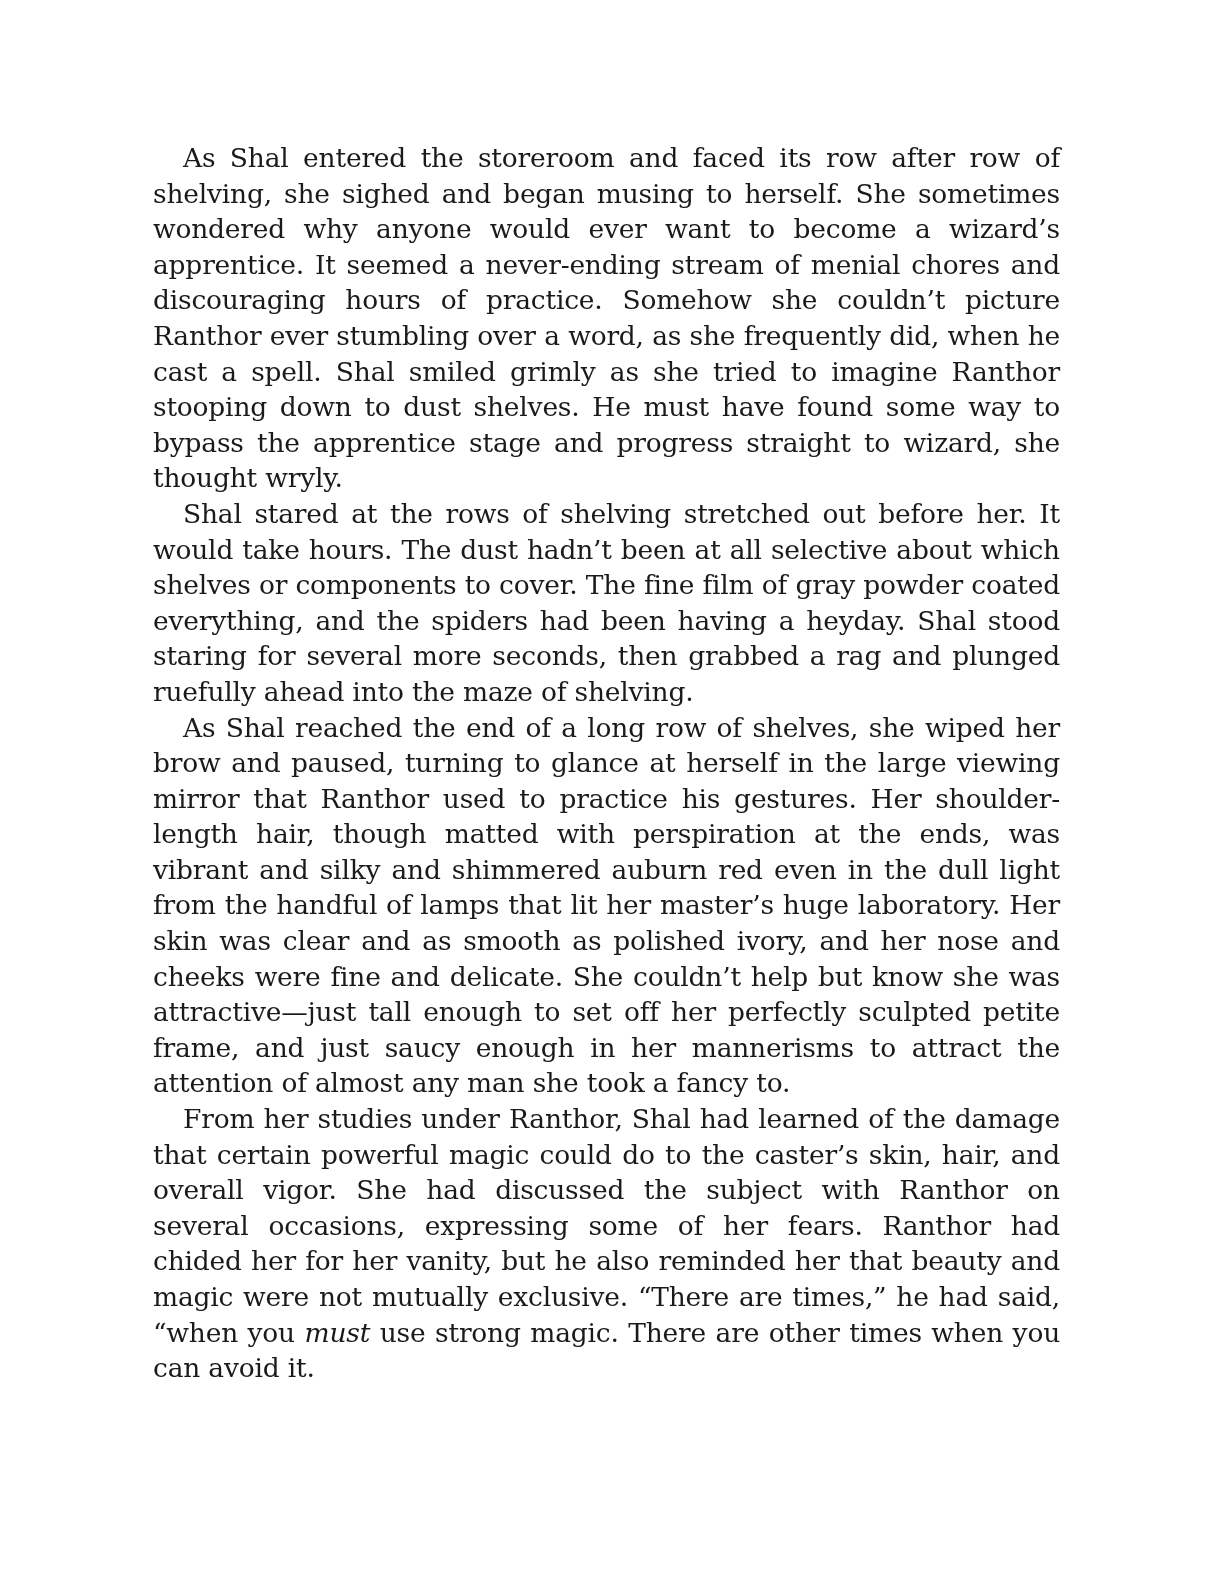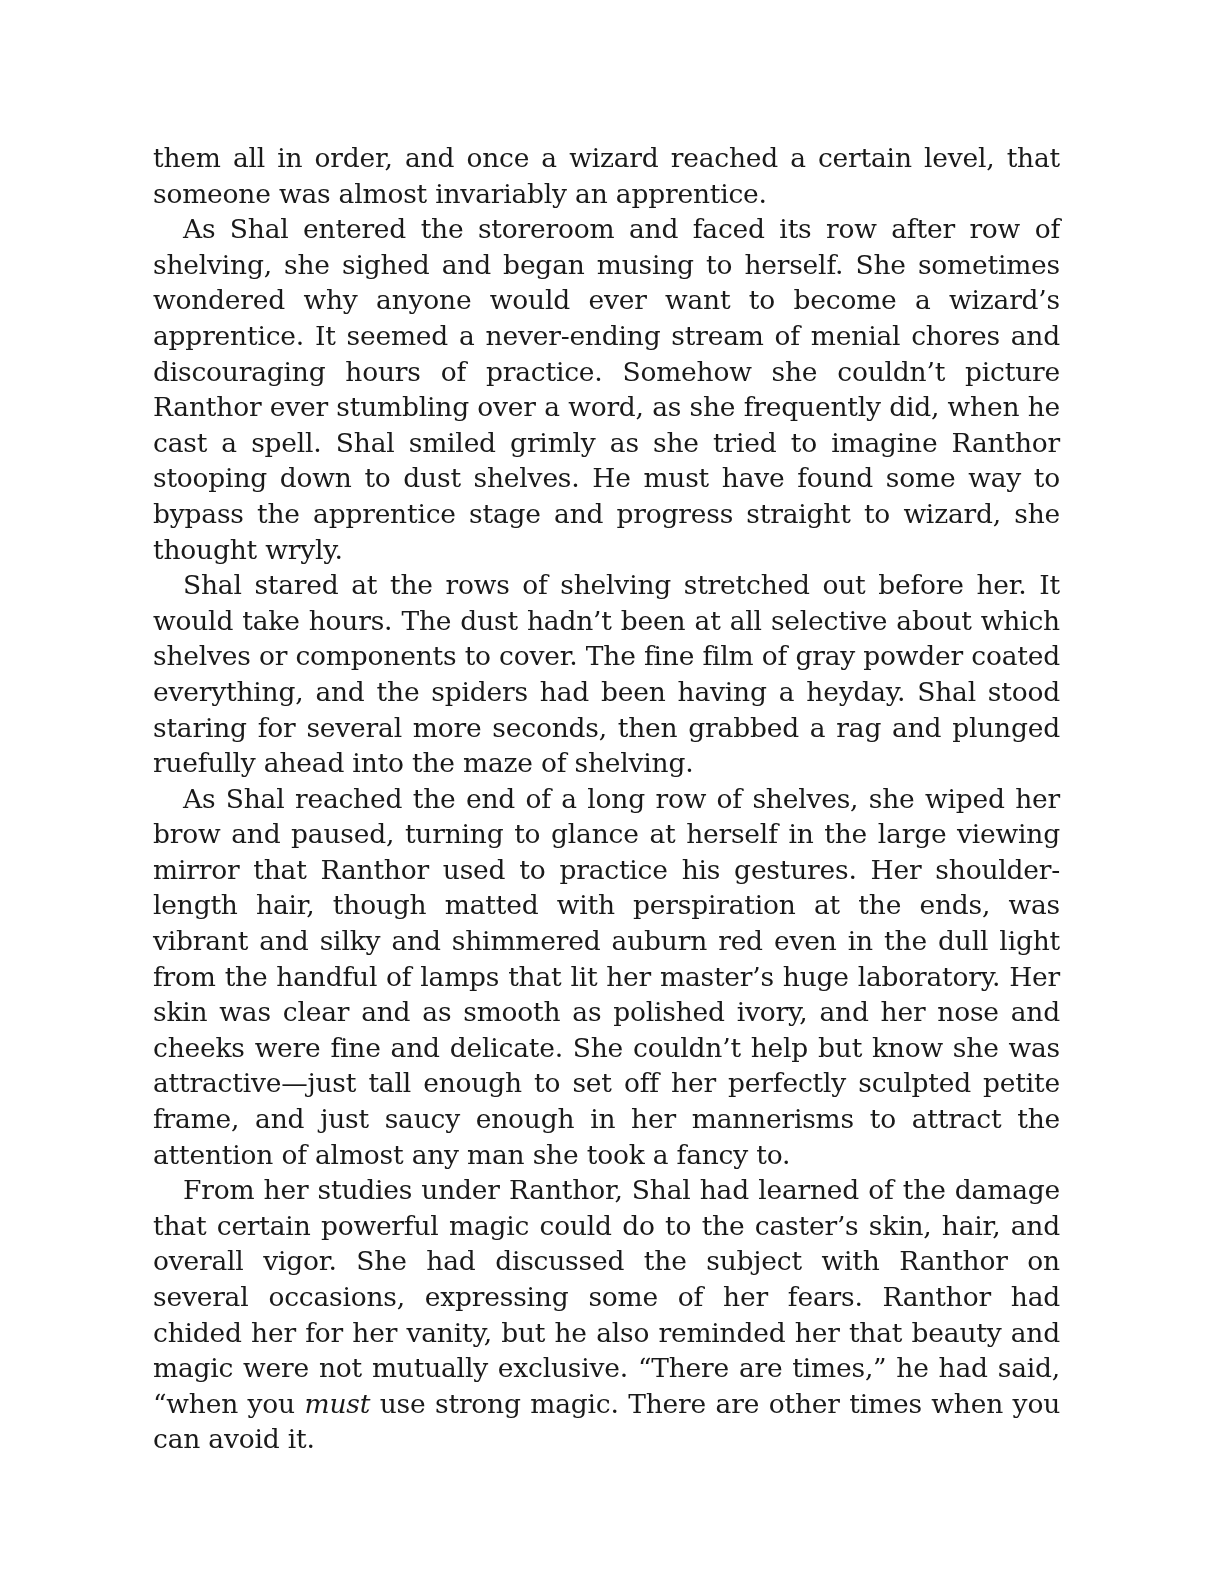--- a/index.html
+++ b/index.html
@@ -17,18 +17,17 @@
     letter-spacing: -0.2px;
   }
   .page-text p { margin: 0; text-indent: 30px; }
   .page-text p.cont { text-indent: 0; }
   .page-text em { font-style: italic; }
 </style>
 </head>
 <body>
 
 <div class="page-text">
-  <p class="cont">them all in order, and once a wizard reached a certain level, that someone was almost invariably an apprentice.</p>
   <p>As Shal entered the storeroom and faced its row after row of shelving, she sighed and began musing to herself. She sometimes wondered why anyone would ever want to become a wizard’s apprentice. It seemed a never-ending stream of menial chores and discouraging hours of practice. Somehow she couldn’t picture Ranthor ever stumbling over a word, as she frequently did, when he cast a spell. Shal smiled grimly as she tried to imagine Ranthor stooping down to dust shelves. He must have found some way to bypass the apprentice stage and progress straight to wizard, she thought wryly.</p>
   <p>Shal stared at the rows of shelving stretched out before her. It would take hours. The dust hadn’t been at all selective about which shelves or components to cover. The fine film of gray powder coated everything, and the spiders had been having a heyday. Shal stood staring for several more seconds, then grabbed a rag and plunged ruefully ahead into the maze of shelving.</p>
   <p>As Shal reached the end of a long row of shelves, she wiped her brow and paused, turning to glance at herself in the large viewing mirror that Ranthor used to practice his gestures. Her shoulder-length hair, though matted with perspiration at the ends, was vibrant and silky and shimmered auburn red even in the dull light from the handful of lamps that lit her master’s huge laboratory. Her skin was clear and as smooth as polished ivory, and her nose and cheeks were fine and delicate. She couldn’t help but know she was attractive—just tall enough to set off her perfectly sculpted petite frame, and just saucy enough in her mannerisms to attract the attention of almost any man she took a fancy to.</p>
   <p><span>From her studies under Ranthor, Shal had learned of the damage that certain powerful magic could do to the caster’s skin, hair, and overall vigor. She had discussed the subject with Ranthor on several occasions, expressing some of her fears. Ranthor had chided her for her vanity, but he also reminded her that beauty and magic were not mutually exclusive. “There are times,” he had said, “when you </span><em>must</em><span> use strong magic. There are other times when you can avoid it.</span></p>
 </div>
 
 </body></html>

